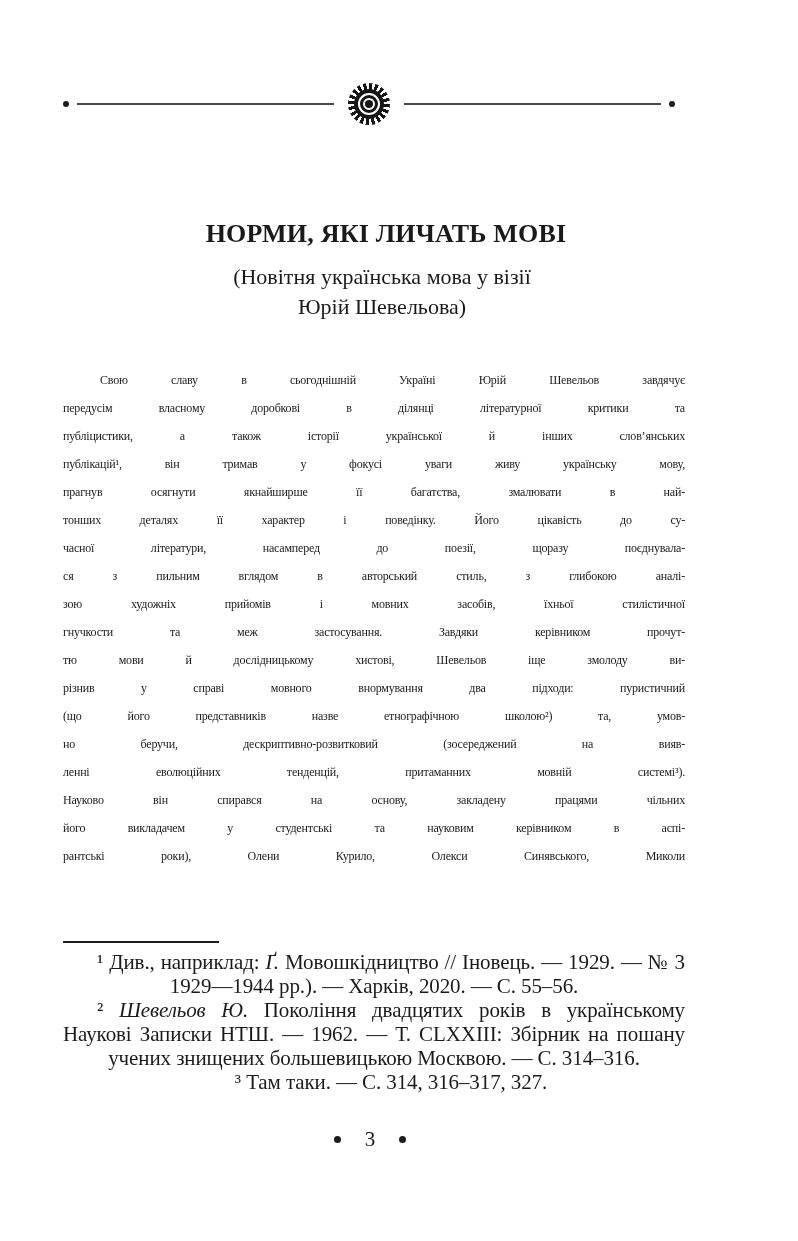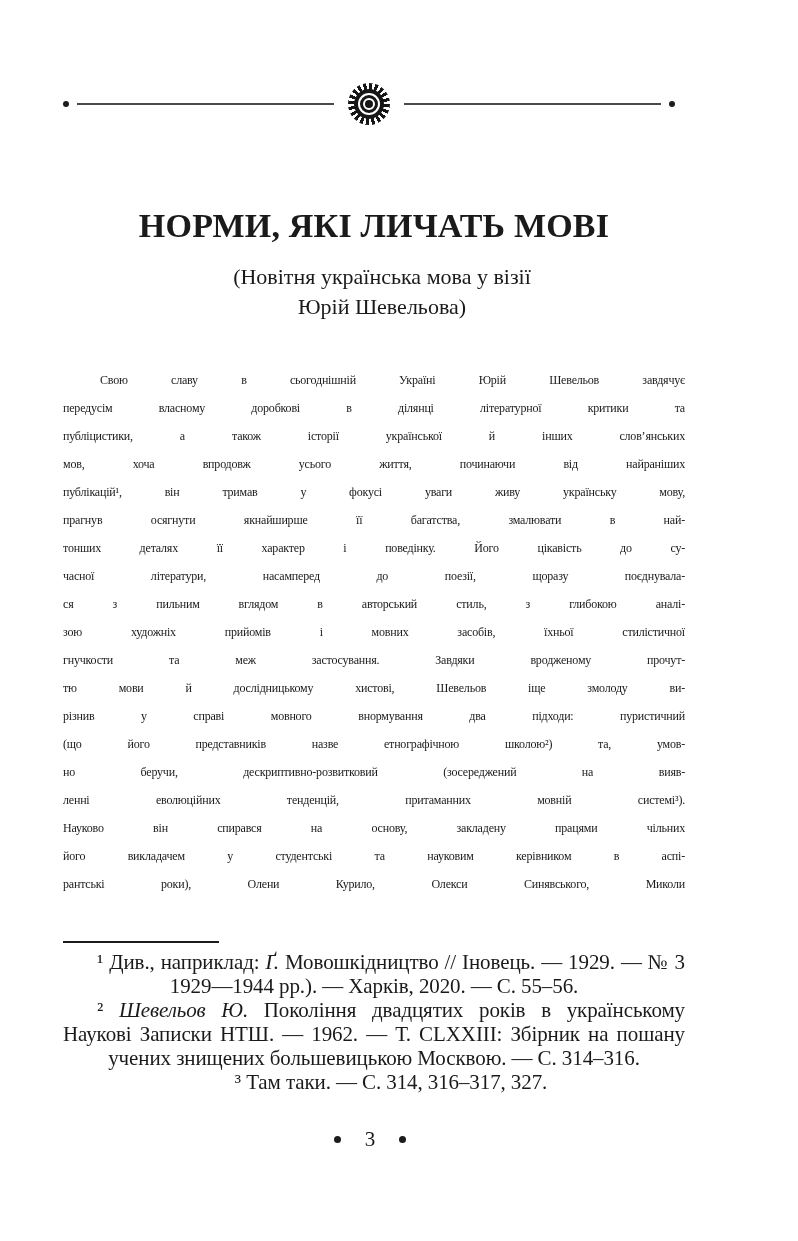--- a/index.html
+++ b/index.html
@@ -18,22 +18,22 @@
   .rosette{position:relative;width:42px;height:42px;flex:0 0 auto;margin:0 6px;}
   .rosette .teeth{
     position:absolute;inset:0;border-radius:50%;
     background:repeating-conic-gradient(#161616 0deg 10deg, transparent 10deg 18deg);
   }
   .rosette .core{position:absolute;inset:6px;background:#161616;border-radius:50%;}
   .rosette .ring1{position:absolute;inset:10px;border:2px solid #ffffff;border-radius:50%;}
   .rosette .ring2{position:absolute;inset:15px;border:2px solid #ffffff;border-radius:50%;}
   
   .title{
-    position:absolute;top:203px;left:63px;width:614px;margin:4px;
-    font-size:34px;font-weight:bold;text-align:center;letter-spacing:.2px;
+    position:absolute;top:203px;left:63px;width:614px;margin:16px;
+    font-size:26px;font-weight:bold;text-align:center;letter-spacing:.2px;
   }
   .subtitle{
     position:absolute;top:250px;left:63px;width:614px;margin:12px;
     font-size:22px;font-weight:normal;text-align:center;line-height:30px;
   }
   
   .body-text{
     position:absolute;top:366px;left:63px;width:622px;
     font-size:12px;line-height:28px;letter-spacing:-0.2px;
   }
@@ -79,28 +79,27 @@
   </div>
 
   <h1 class="title">НОРМИ, ЯКІ ЛИЧАТЬ МОВІ</h1>
 
   <h2 class="subtitle"><span>(Новітня українська мова у візії</span><br><span>Юрій Шевельова)</span></h2>
 
   <div class="body-text" id="body-text">
       <div class="line indent">Свою славу в сьогоднішній Україні Юрій Шевельов завдячує</div>
       <div class="line">передусім власному доробкові в ділянці літературної критики та</div>
       <div class="line">публіцистики, а також історії української й інших слов’янських</div>
-      <div class="line">мов, хоча впродовж усього життя, починаючи від найраніших</div>
       <div class="line">публікацій¹, він тримав у фокусі уваги живу українську мову,</div>
       <div class="line">прагнув осягнути якнайширше її багатства, змалювати в най-</div>
       <div class="line">тонших деталях її характер і поведінку. Його цікавість до су-</div>
       <div class="line">часної літератури, насамперед до поезії, щоразу поєднувала-</div>
       <div class="line">ся з пильним вглядом в авторський стиль, з глибокою аналі-</div>
       <div class="line">зою художніх прийомів і мовних засобів, їхньої стилістичної</div>
-      <div class="line">гнучкости та меж застосування. Завдяки вродженому прочут-</div>
+      <div class="line">гнучкости та меж застосування. Завдяки керівником прочут-</div>
       <div class="line">тю мови й дослідницькому хистові, Шевельов іще змолоду ви-</div>
       <div class="line">різнив у справі мовного внормування два підходи: пуристичний</div>
       <div class="line">(що його представників назве етнографічною школою²) та, умов-</div>
       <div class="line">но беручи, дескриптивно-розвитковий (зосереджений на вияв-</div>
       <div class="line">ленні еволюційних тенденцій, притаманних мовній системі³).</div>
       <div class="line">Науково він спирався на основу, закладену працями чільних</div>
       <div class="line">його викладачем у студентські та науковим керівником в аспі-</div>
       <div class="line">рантські роки), Олени Курило, Олекси Синявського, Миколи</div>
     </div>
 

